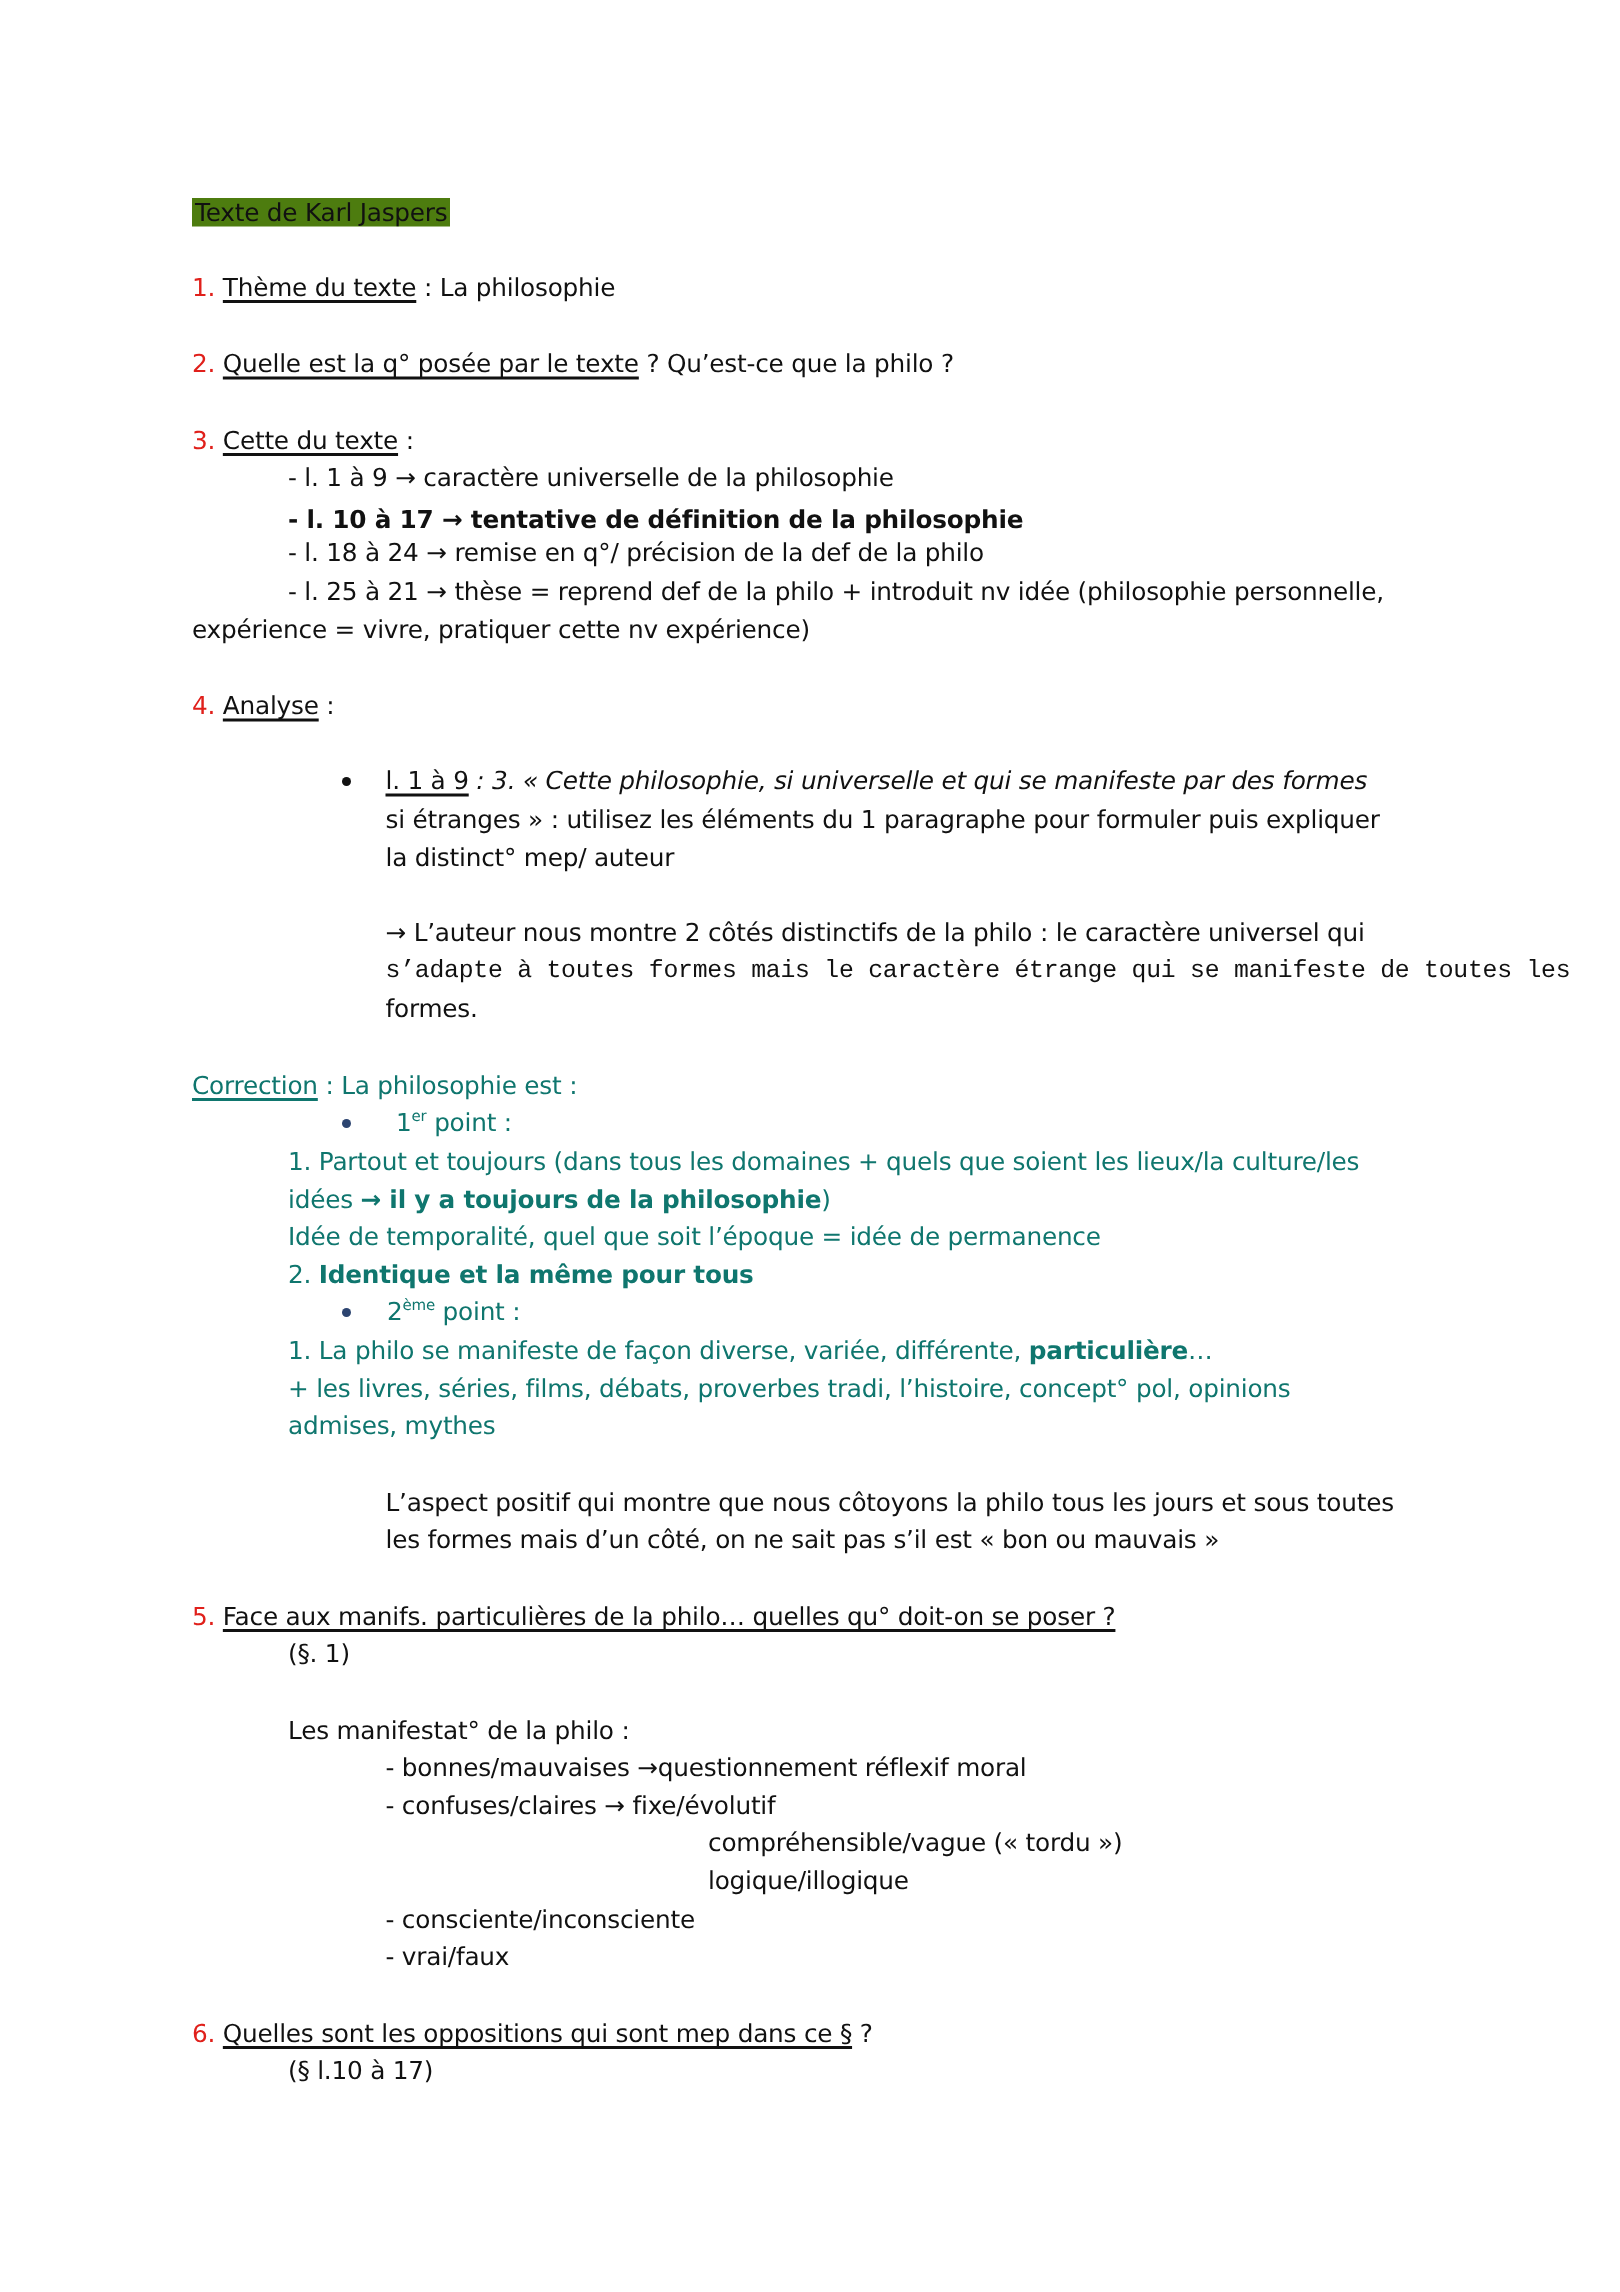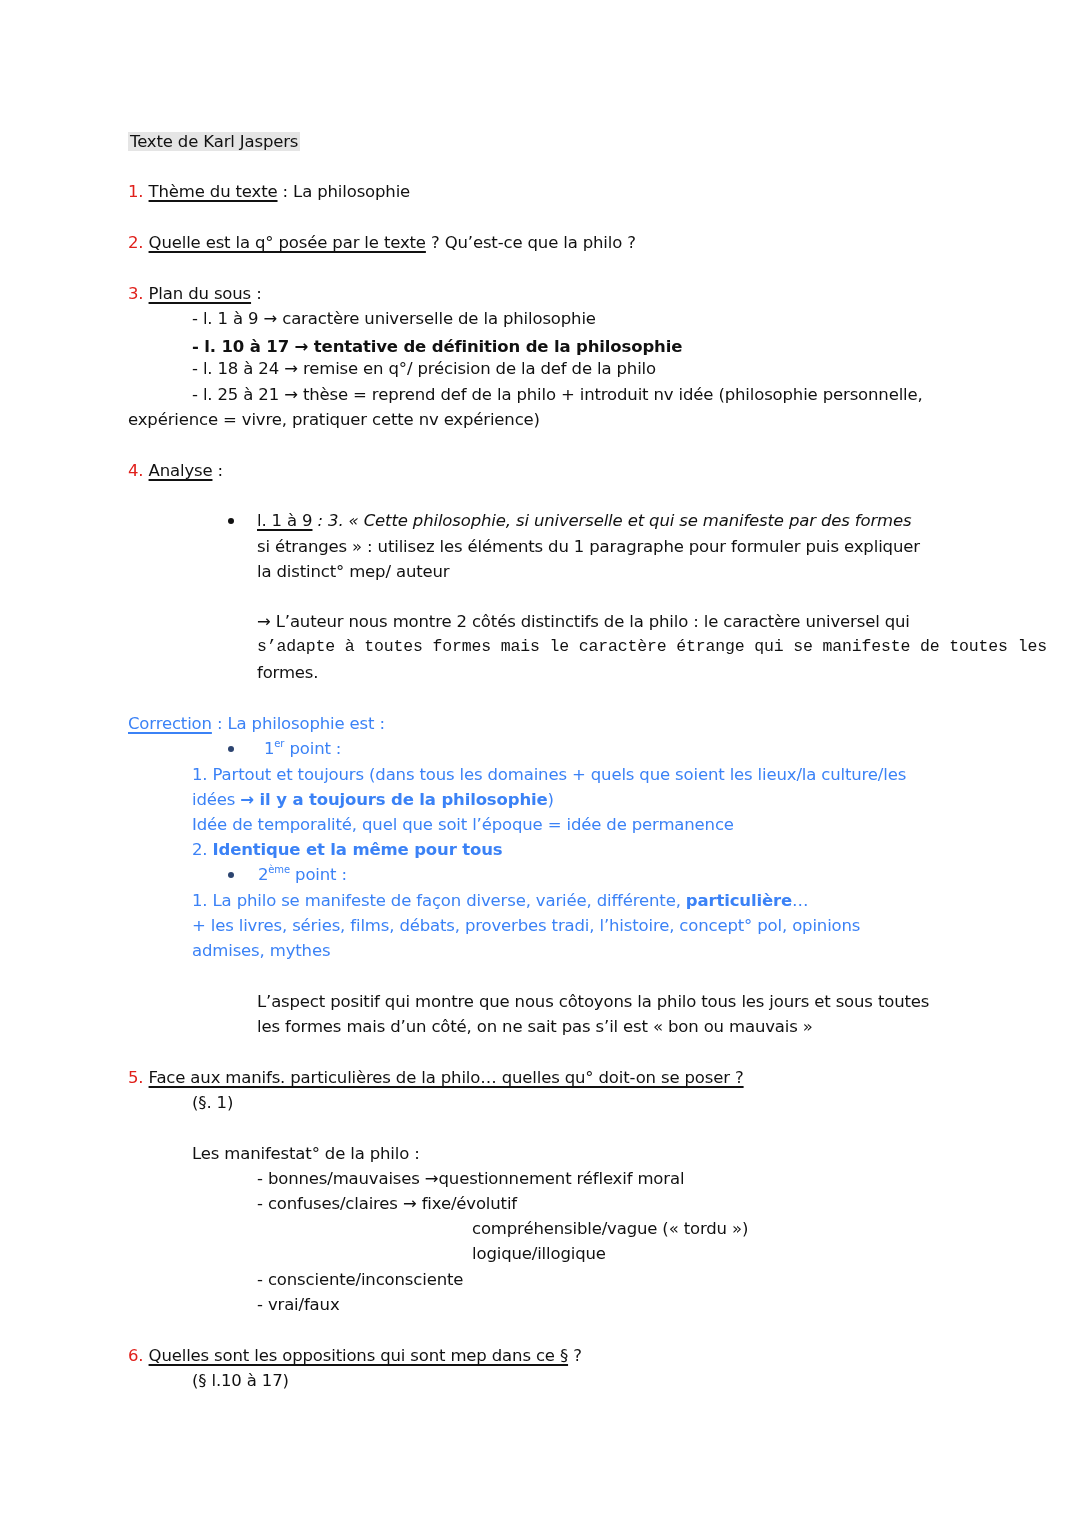--- a/index.html
+++ b/index.html
@@ -4,22 +4,22 @@
   <style>
     html, body { margin: 0; padding: 0; background: #ffffff; }
     body {
       width: 1080px; height: 1528px; position: relative; overflow: hidden;
       font-family: "DejaVu Sans", sans-serif;
       font-size: 16.5px; color: #111111;
     }
     .line { position: absolute; white-space: nowrap; line-height: 22px; letter-spacing: -0.15px; }
     .num { color: #e0201b; }
     .u { text-decoration: underline; text-underline-offset: 3px; text-decoration-thickness: 1.5px; }
-    .hl { background: #e5e5e5; padding: 0 2px; }
-    .blue { color: #3b82f6; }
+    .hl { background: #4d7c0f; padding: 0 2px; }
+    .blue { color: #0f766e; }
     .bold { font-weight: bold; }
     .bullet { position: absolute; width: 6px; height: 6px; border-radius: 50%; background: #111; }
     .bullet.b { background: #2c4470; }
     sup { font-size: 10px; vertical-align: 7px; line-height: 0; }
     .it { font-style: italic; }
   </style>
 </head>
 <body>
 
 <div class="line" style="left:128px; top:131px;">
@@ -31,21 +31,21 @@
   <span class="u">Thème du texte</span><span> : La philosophie</span>
 </div>
 
 <div class="line" style="left:128px; top:232px;">
   <span class="num">2.</span>
   <span class="u">Quelle est la q° posée par le texte</span><span> ?  Qu’est-ce que la philo ?</span>
 </div>
 
 <div class="line" style="left:128px; top:283px;">
   <span class="num">3.</span>
-  <span class="u">Plan du sous</span><span> :</span>
+  <span class="u">Cette du texte</span><span> :</span>
 </div>
 <div class="line" style="left:192px; top:308px;">- l. 1 à 9 → caractère universelle de la philosophie</div>
 <div class="line" style="left:192px; top:336px;font-weight:bold;">- l. 10 à 17 → tentative de définition de la philosophie</div>
 <div class="line" style="left:192px; top:358px;">- l. 18 à 24 → remise en q°/ précision de la def de la philo</div>
 <div class="line" style="left:192px; top:384px;">- l. 25 à 21 → thèse = reprend def de la philo + introduit nv idée (philosophie personnelle,</div>
 <div class="line" style="left:128px; top:409px;">expérience = vivre, pratiquer cette nv expérience)</div>
 
 <div class="line" style="left:128px; top:460px;">
   <span class="num">4.</span>
   <span class="u">Analyse</span><span> :</span>

